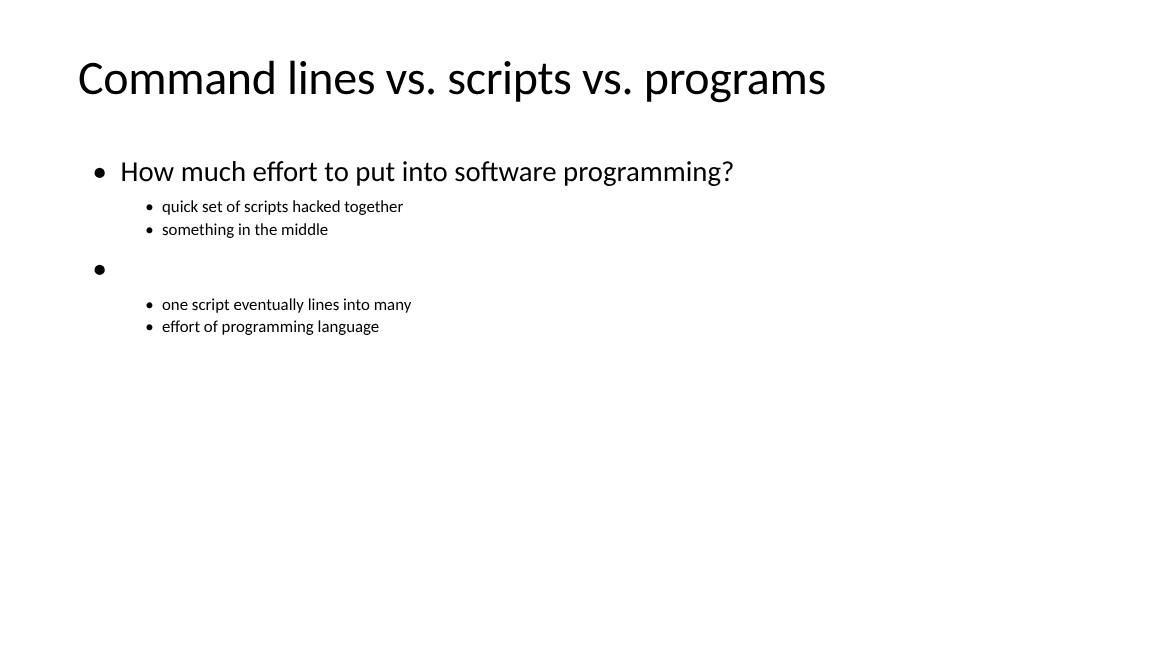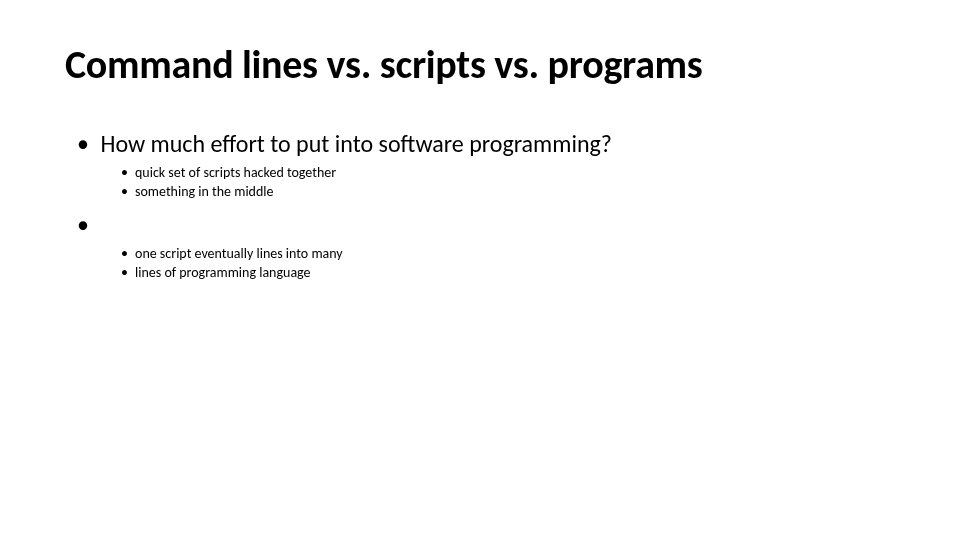--- a/index.html
+++ b/index.html
@@ -11,21 +11,21 @@
       width: 960px;
       height: 540px;
       background: #ffffff;
       font-family: "Calibri", "Segoe UI", -apple-system, sans-serif;
       color: #000000;
       padding: 40px 65px;
       overflow: hidden;
     }
     .title {
       font-size: 40px;
-      font-weight: 700;
+      font-weight: 400;
       letter-spacing: -0.3px;
       margin-bottom: 40px;
     }
     .l1 {
       font-size: 24px;
       list-style: none;
       margin-left: 18px;
       margin-top: 6px;
     }
     .l1 > li {
@@ -63,16 +63,16 @@
   <li>
     <span>How much effort to put into software programming?</span>
     <ul class="l2">
       <li><span>quick set of scripts hacked together</span></li>
       <li><span>something in the middle</span></li>
     </ul>
   </li>
   <li>
     <ul class="l2">
       <li><span>one script eventually lines into many</span></li>
-      <li><span>lines of programming language</span></li>
+      <li><span>effort of programming language</span></li>
     </ul>
   </li>
 </ul>
 
 </body></html>

